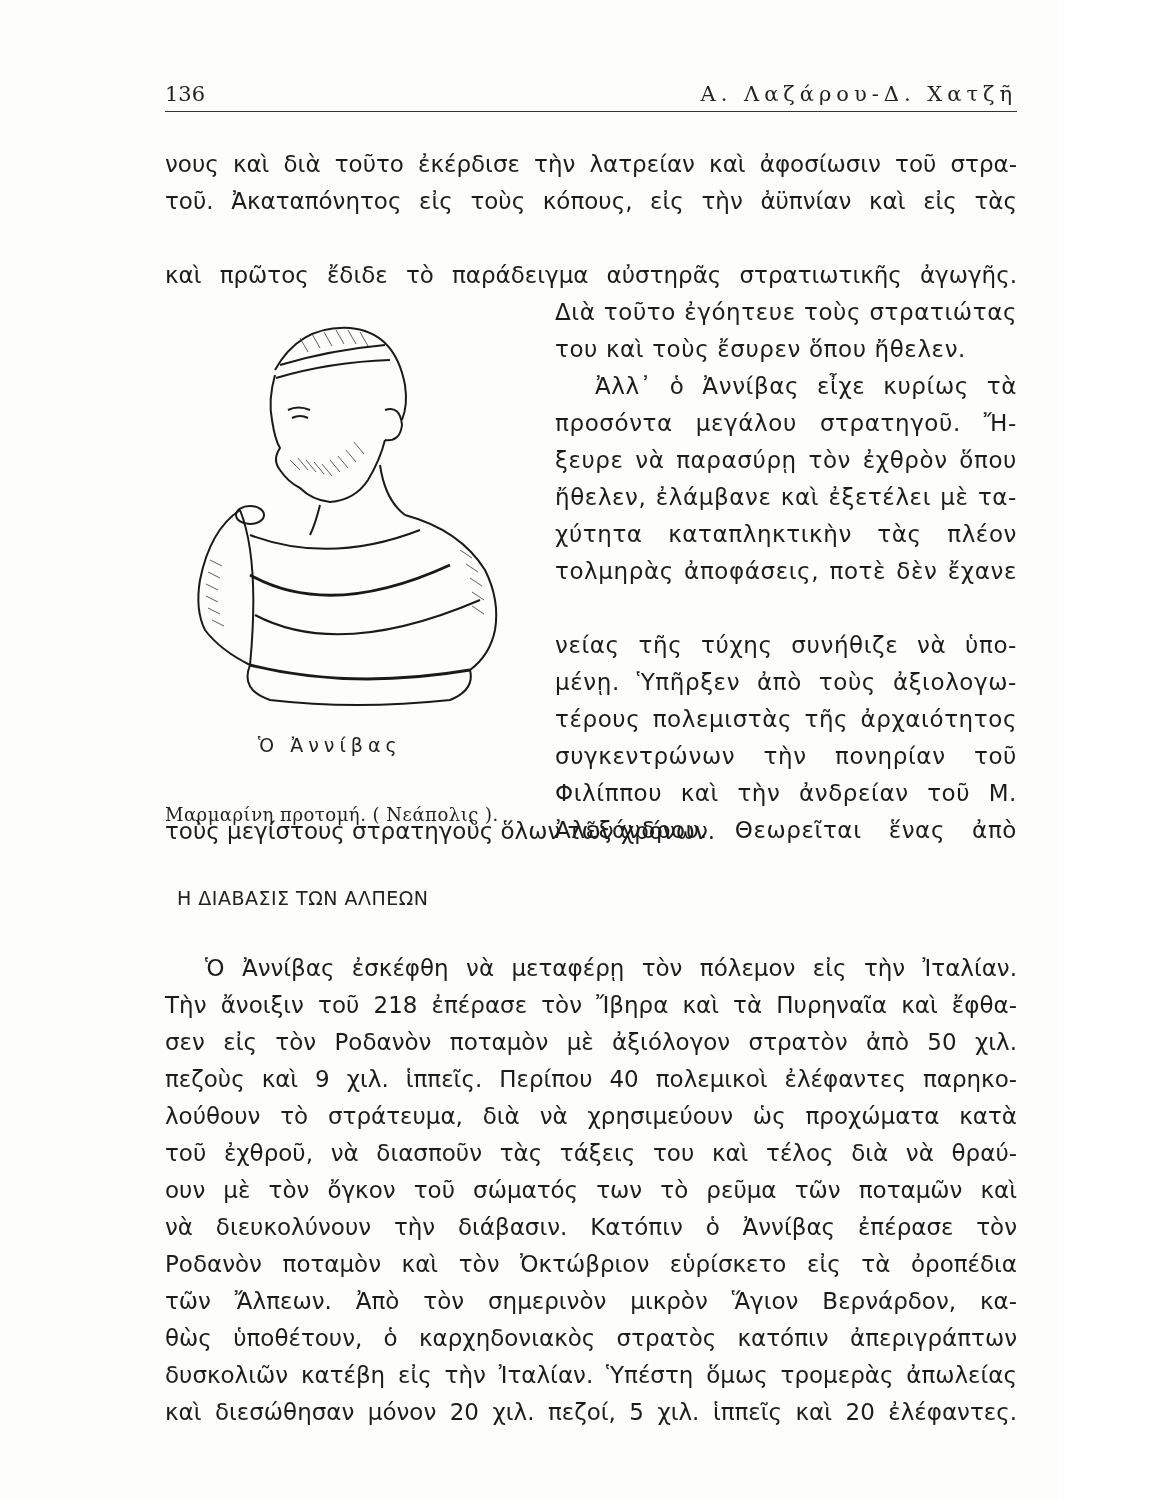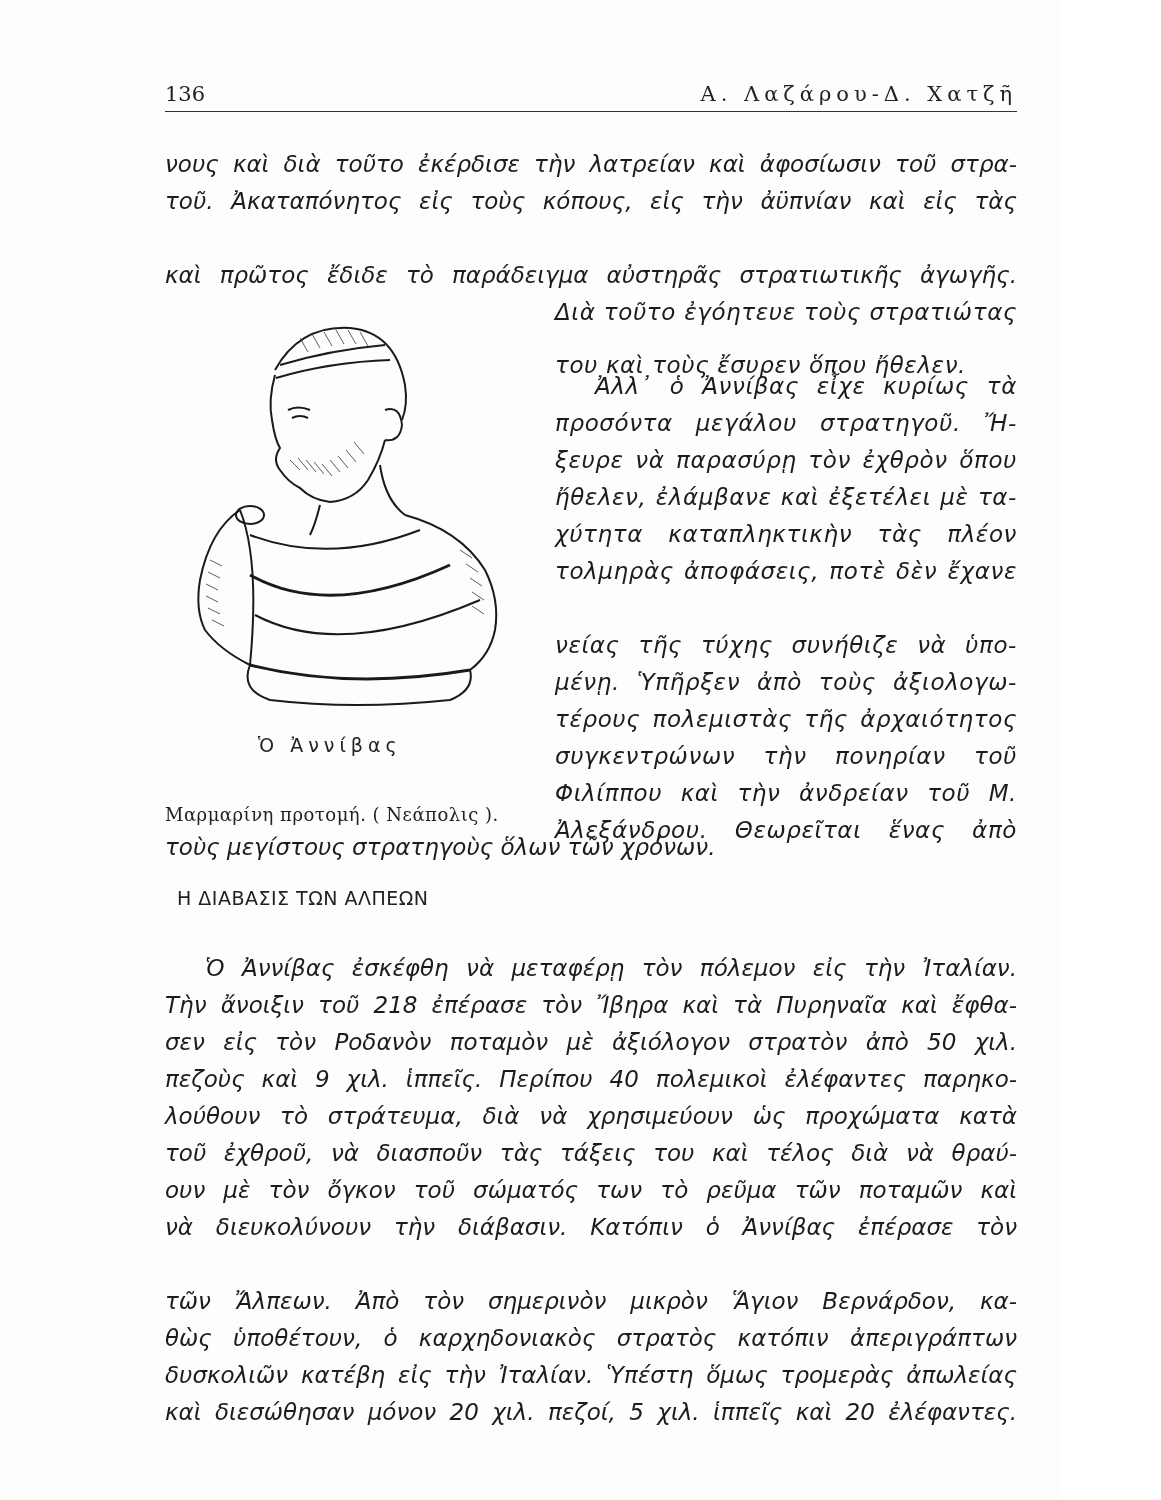--- a/index.html
+++ b/index.html
@@ -2,24 +2,24 @@
 <html><head>
 <meta charset="utf-8">
 <style>
   html, body { margin: 0; padding: 0; background: #ffffff; }
   body { width: 1161px; height: 1500px; position: relative; overflow: hidden; color: #1a1a1a; }
   .page { position: absolute; left: 0; top: 0; width: 1059px; height: 1500px; background: #fdfdfc; }
   .header { position: absolute; left: 165px; top: 82px; width: 852px; height: 28px; }
   .page-num { position: absolute; left: 0; top: 0; font-family: "DejaVu Serif", serif; font-size: 21px; color: #222; }
   .running-head { position: absolute; right: 0; top: 0; font-family: "DejaVu Serif", serif; font-size: 21px; letter-spacing: 5px; color: #222; }
   .header-rule { position: absolute; left: 165px; top: 111px; width: 852px; height: 1px; background: #333; }
-  .text-line { position: absolute; font-family: "DejaVu Sans", sans-serif; font-size: 23px; color: #1c1c1c; white-space: nowrap; line-height: 1; font-style: italic; }
+  .text-line { position: absolute; font-family: "DejaVu Sans", sans-serif; font-size: 23px; color: #1c1c1c; white-space: nowrap; line-height: 1; }
   .wide { left: 165px; width: 852px; text-align: justify; text-align-last: justify; }
   .narrow { left: 555px; width: 462px; text-align: justify; text-align-last: justify; letter-spacing: 0.6px; }
-  .last { text-align-last: left; margin-top: 16px; }
+  .last { text-align-last: left; }
   .indent { padding-left: 40px; box-sizing: border-box; }
   .section-title { position: absolute; left: 165px; top: 887px; font-family: "DejaVu Sans", sans-serif; font-size: 19px; color: #222; letter-spacing: 0.5px; margin-left: 12px; }
   .caption-title { position: absolute; left: 258px; top: 734px; font-family: "DejaVu Sans", sans-serif; font-size: 19px; letter-spacing: 5px; color: #222; }
   .caption-sub { position: absolute; left: 165px; top: 770px; font-family: "DejaVu Serif", serif; font-size: 18px; color: #222; letter-spacing: 0.5px; margin-top: 34px; }
   .bust { position: absolute; left: 180px; top: 310px; width: 350px; height: 400px; }
 </style>
 </head>
 <body>
 
 <div class="page">
@@ -93,18 +93,19 @@
   <div class="section-title">Η ΔΙΑΒΑΣΙΣ ΤΩΝ ΑΛΠΕΩΝ</div>
 
   <div class="text-line wide indent" style="top:957px">Ὁ Ἀννίβας ἐσκέφθη νὰ μεταφέρῃ τὸν πόλεμον εἰς τὴν Ἰταλίαν.</div>
   <div class="text-line wide" style="top:994px">Τὴν ἄνοιξιν τοῦ 218 ἐπέρασε τὸν Ἴβηρα καὶ τὰ Πυρηναῖα καὶ ἔφθα-</div>
   <div class="text-line wide" style="top:1031px">σεν εἰς τὸν Ροδανὸν ποταμὸν μὲ ἀξιόλογον στρατὸν ἀπὸ 50 χιλ.</div>
   <div class="text-line wide" style="top:1068px">πεζοὺς καὶ 9 χιλ. ἱππεῖς. Περίπου 40 πολεμικοὶ ἐλέφαντες παρηκο-</div>
   <div class="text-line wide" style="top:1105px">λούθουν τὸ στράτευμα, διὰ νὰ χρησιμεύουν ὡς προχώματα κατὰ</div>
   <div class="text-line wide" style="top:1142px">τοῦ ἐχθροῦ, νὰ διασποῦν τὰς τάξεις του καὶ τέλος διὰ νὰ θραύ-</div>
   <div class="text-line wide" style="top:1179px">ουν μὲ τὸν ὄγκον τοῦ σώματός των τὸ ρεῦμα τῶν ποταμῶν καὶ</div>
   <div class="text-line wide" style="top:1216px">νὰ διευκολύνουν τὴν διάβασιν. Κατόπιν ὁ Ἀννίβας ἐπέρασε τὸν</div>
+  <div class="text-line wide" style="top:1253px">Ροδανὸν ποταμὸν καὶ τὸν Ὀκτώβριον εὑρίσκετο εἰς τὰ ὀροπέδια</div>
   <div class="text-line wide" style="top:1290px">τῶν Ἄλπεων. Ἀπὸ τὸν σημερινὸν μικρὸν Ἅγιον Βερνάρδον, κα-</div>
   <div class="text-line wide" style="top:1327px">θὼς ὑποθέτουν, ὁ καρχηδονιακὸς στρατὸς κατόπιν ἀπεριγράπτων</div>
   <div class="text-line wide" style="top:1364px">δυσκολιῶν κατέβη εἰς τὴν Ἰταλίαν. Ὑπέστη ὅμως τρομερὰς ἀπωλείας</div>
   <div class="text-line wide" style="top:1401px">καὶ διεσώθησαν μόνον 20 χιλ. πεζοί, 5 χιλ. ἱππεῖς καὶ 20 ἐλέφαντες.</div>
 
 </div>
 
 </body></html>

